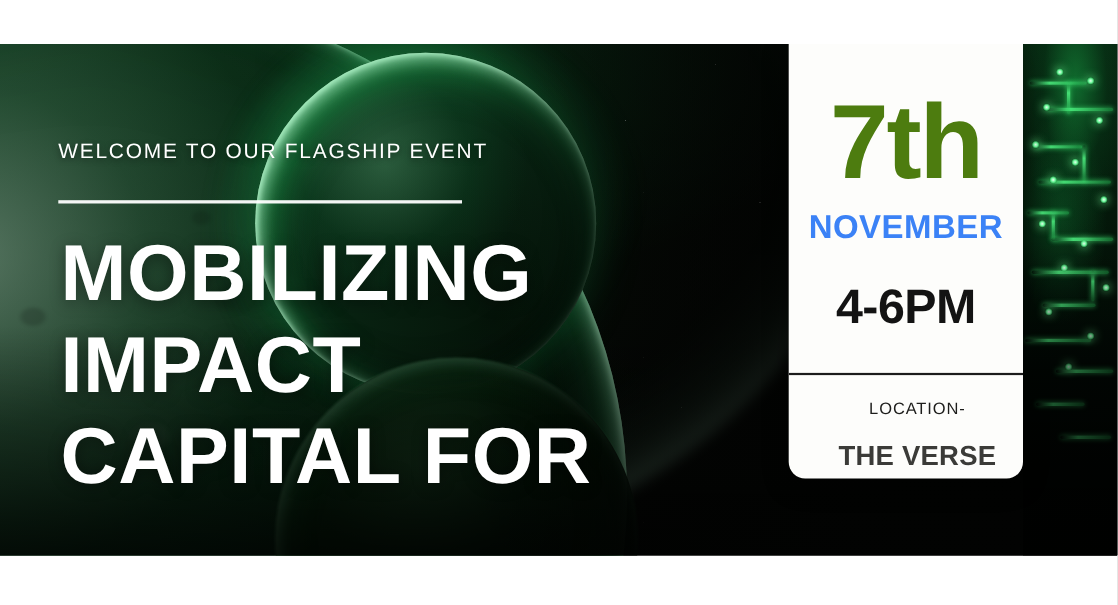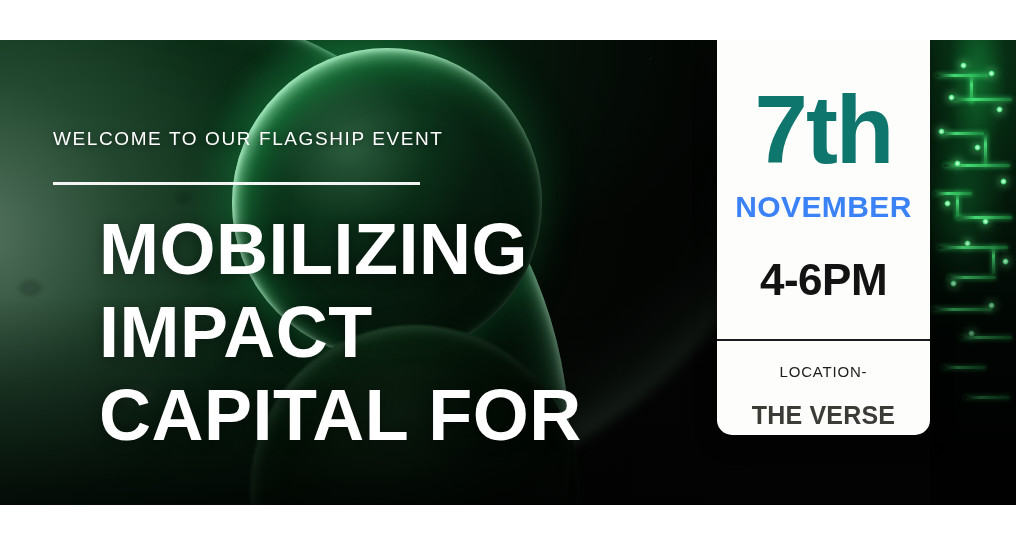--- a/index.html
+++ b/index.html
@@ -297,21 +297,21 @@
     position: absolute;
     left: 2px;
     top: 168px;
     font-size: 72px;
     font-weight: 700;
     line-height: 1.15;
     letter-spacing: 0.5px;
     color: #ffffff;
     text-shadow: 0 2px 14px rgba(0,0,0,0.40);
   }
-  .headline .line { display: block; white-space: nowrap; margin-left: 44px; }
+  .headline .line { display: block; white-space: nowrap; }
 
   
   .date-card {
     position: absolute;
     left: 717px;
     top: 0;
     width: 213px;
     height: 395px;
     background: #fdfdfb;
     border-bottom-left-radius: 15px;
@@ -326,21 +326,21 @@
   .day {
     position: absolute;
     left: 0;
     right: 0;
     top: 47px;
     text-align: center;
     font-size: 96px;
     font-weight: 700;
     line-height: 0.9;
     letter-spacing: -2px;
-    color: #0f766e;
+    color: #4d7c0f;
   }
   .month {
     position: absolute;
     left: 0;
     right: 0;
     top: 150px;
     text-align: center;
     font-size: 30px;
     font-weight: 700;
     letter-spacing: 0.4px;
@@ -364,20 +364,21 @@
     width: 213px;
     height: 2px;
     background: #1c1c1c;
   }
   .card-bottom {
     position: absolute;
     left: 0;
     top: 301px;
     width: 213px;
     height: 68px;
+    padding-left: 21px;
   }
   .location-label {
     position: absolute;
     left: 0;
     right: 0;
     top: 22px;
     text-align: center;
     font-size: 15px;
     font-weight: 400;
     letter-spacing: 0.8px;

